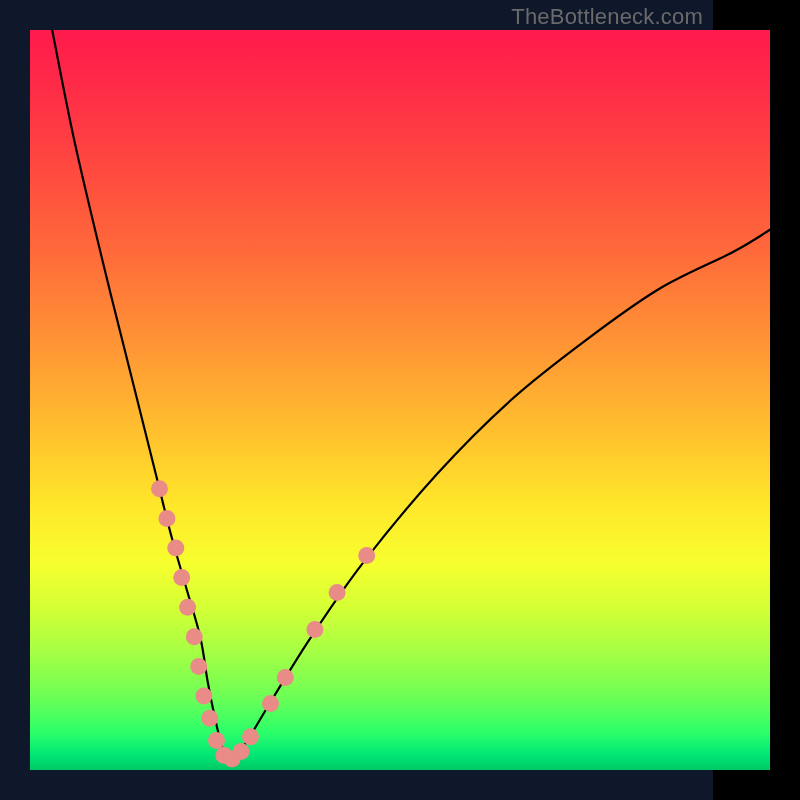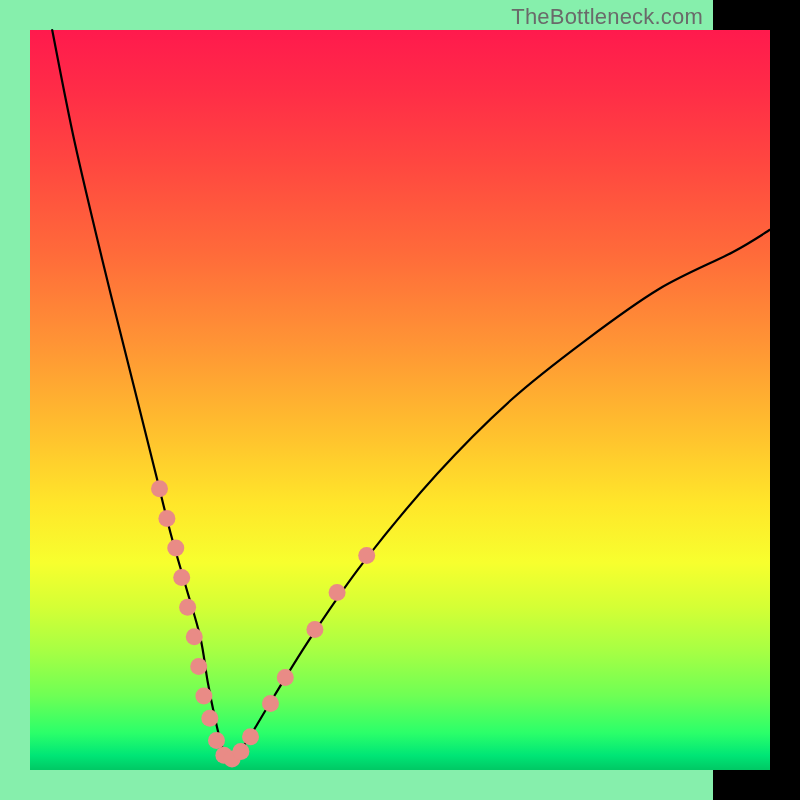--- a/index.html
+++ b/index.html
@@ -8,21 +8,21 @@
     width: 800px;
     height: 800px;
     background: #000;
     overflow: hidden;
     font-family: Arial, Helvetica, sans-serif;
   }
   .frame {
     position: relative;
     width: 713px;
     height: 800px;
-    background: #86efac;
+    background: #0f172a;
   }
   .watermark {
     position: absolute;
     top: 4px;
     right: 10px;
     color: #6a6a6a;
     font-size: 22px;
     font-weight: 500;
     letter-spacing: 0.2px;
     z-index: 20;

